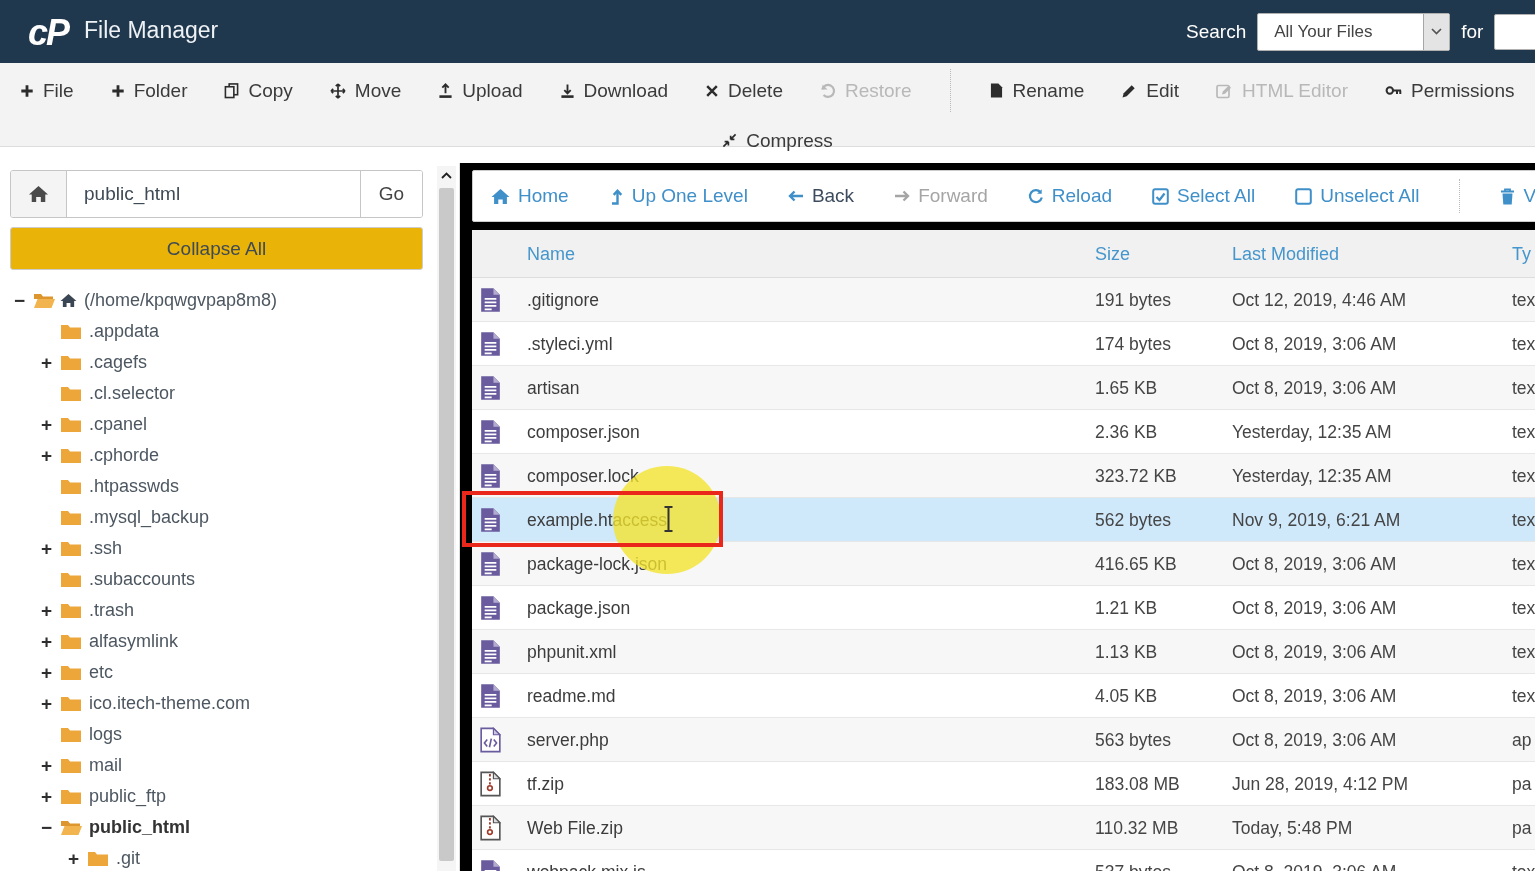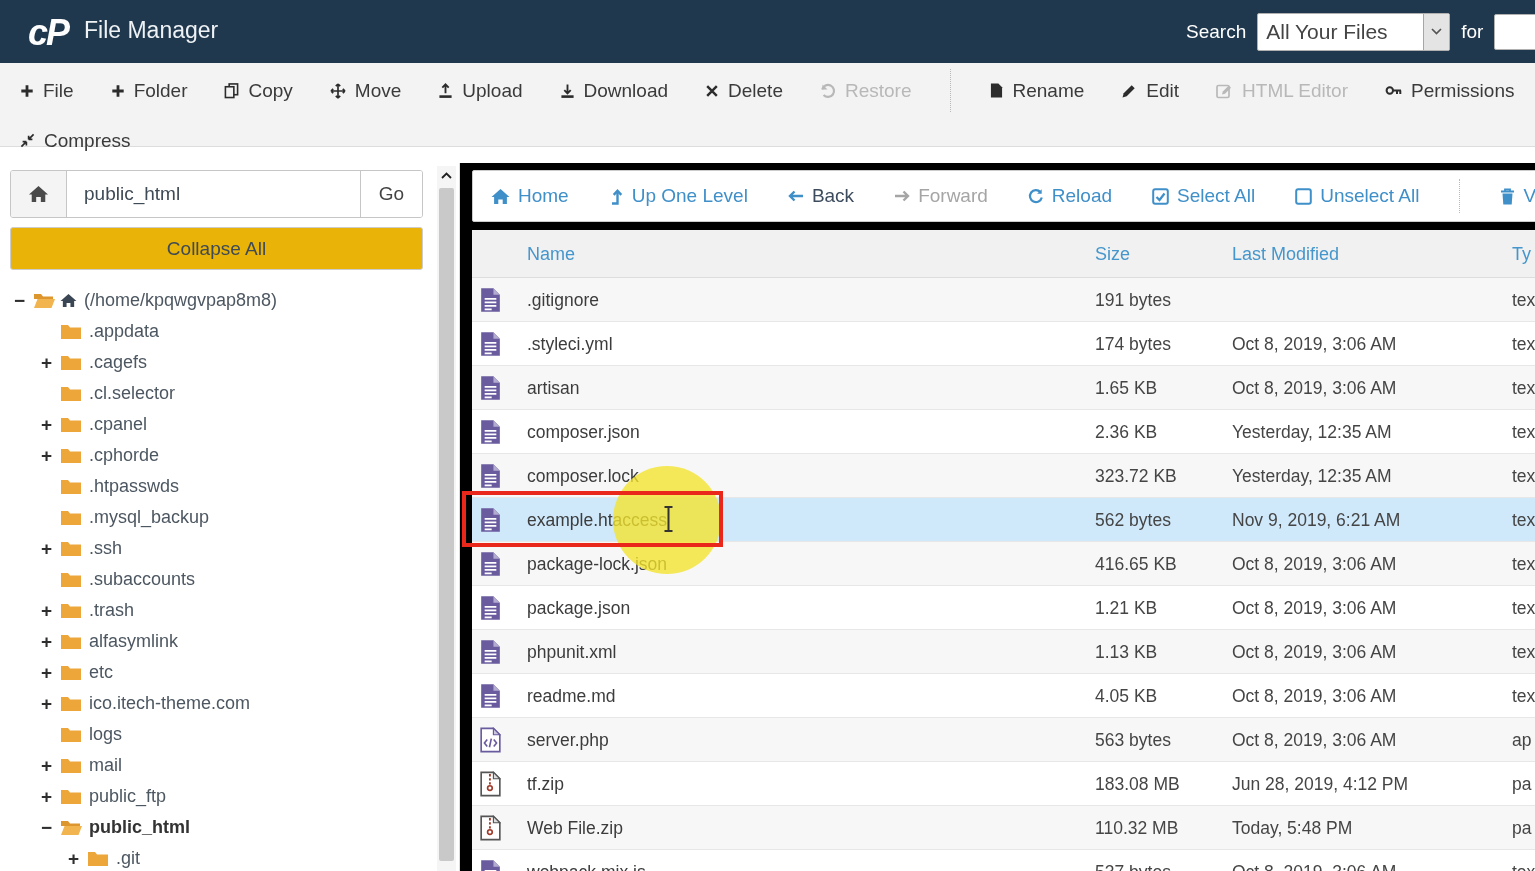--- a/index.html
+++ b/index.html
@@ -9,28 +9,28 @@
     font-family:"Liberation Sans", sans-serif; background:#fff; color:#333;
   }
   .icon { display:inline-flex; align-items:center; justify-content:center; line-height:1; }
 
   
   .topbar { position:absolute; left:0; top:0; width:100%; height:63px; background:#20384e; color:#fff; z-index:5; }
   .logo { position:absolute; left:28px; top:12px; font-size:36px; font-weight:bold; font-style:italic; letter-spacing:-2px; color:#fdfdfd; }
   .app-title { position:absolute; left:84px; top:17px; font-size:23px; font-weight:400; color:#eef2f5; }
   .search-area { position:absolute; left:1186px; top:0; height:63px; display:flex; align-items:center; gap:11px; font-size:19px; }
   .search-select { width:193px; height:38px; background:#fff; border:1px solid #b0b0b0; border-radius:2px; display:flex; align-items:center; color:#444; overflow:hidden; cursor:pointer; }
-  .search-select-value { padding-left:8px; font-size:21px; flex:1; white-space:nowrap; }
+  .search-select-value { padding-left:16px; font-size:17px; flex:1; white-space:nowrap; }
   .search-select-caret { width:26px; height:36px; background:#e4e4e4; border-left:1px solid #a6a6a6; display:flex; align-items:center; justify-content:center; }
   .search-input { width:130px; height:36px; border:1px solid #b0b0b0; border-radius:2px; background:#fff; outline:none; font-size:17px; padding:0 8px; }
 
   
   .toolbar { position:absolute; left:0; top:63px; width:100%; height:84px; background:#f3f3f3; border-bottom:1px solid #ddd; z-index:4; }
   .tb-row { display:flex; align-items:center; padding-left:20px; height:55px; gap:37px; overflow:hidden; }
-  .tb-row.second { height:45px; }
+  .tb-row.second { height:45px;justify-content:center; }
   .tb-btn { display:flex; align-items:center; gap:9px; font-size:19px; color:#3a3a3a; cursor:pointer; white-space:nowrap; }
   .tb-btn .icon { color:#2c2c2c; }
   .tb-btn.disabled { color:#b8b8b8; cursor:default; }
   .tb-btn.disabled .icon { color:#b8b8b8; }
   .vsep { width:1px; align-self:stretch; margin:6px 2px; border-left:1px dotted #b9b9b9; }
 
   
   .sidebar { position:absolute; left:0; top:163px; width:460px; bottom:0; background:#fff; border-right:1px solid #ddd; overflow:hidden; }
   .pathbar { position:absolute; left:10px; top:7px; width:413px; height:48px; display:flex; border:1px solid #c6c6c6; border-radius:3px; overflow:hidden; background:#fff; }
   .home-btn { width:56px; background:#f4f4f4; border-right:1px solid #c6c6c6; display:flex; align-items:center; justify-content:center; color:#4a4a4a; cursor:pointer; }
@@ -506,20 +506,21 @@
           <div class="file-row stripe">
             <span class="icon c-icon">
               <svg width="21" height="26" viewBox="0 0 18 22">
                 <path d="M1 1h10.5l5.5 5.5V21H1z" fill="#6a5b9e"></path>
                 <path d="M11.5 1L17 6.5h-5.5z" fill="#b4abd1"></path>
                 <path d="M4 10h10M4 13h10M4 16h10M4 19h6" stroke="#fff" stroke-width="1.5"></path>
               </svg>
             </span>
             <span class="c-name">.gitignore</span>
             <span class="c-size">191 bytes</span>
+            <span class="c-mod">Oct 12, 2019, 4:46 AM</span>
             <span class="c-type">tex</span>
           </div>
           <div class="file-row">
             <span class="icon c-icon">
               <svg width="21" height="26" viewBox="0 0 18 22">
                 <path d="M1 1h10.5l5.5 5.5V21H1z" fill="#6a5b9e"></path>
                 <path d="M11.5 1L17 6.5h-5.5z" fill="#b4abd1"></path>
                 <path d="M4 10h10M4 13h10M4 16h10M4 19h6" stroke="#fff" stroke-width="1.5"></path>
               </svg>
             </span>

